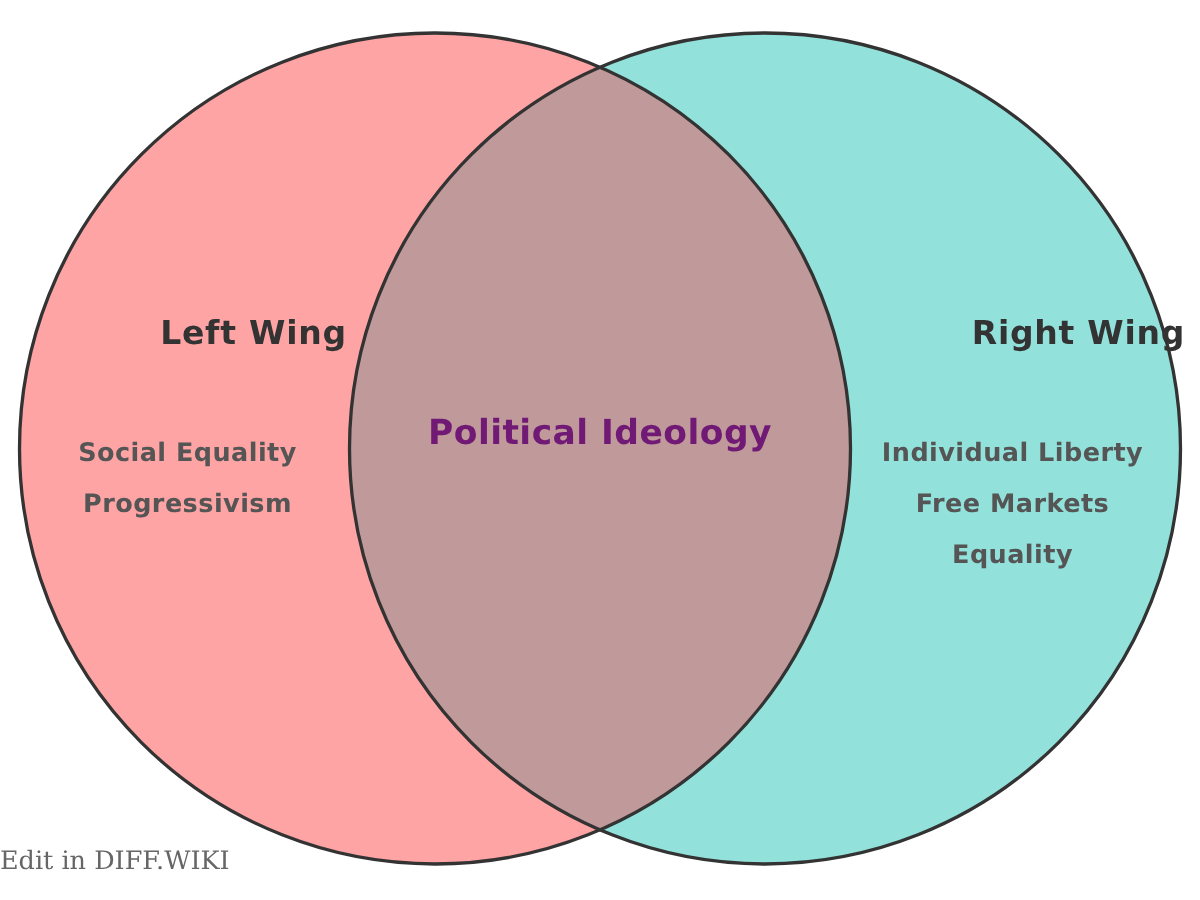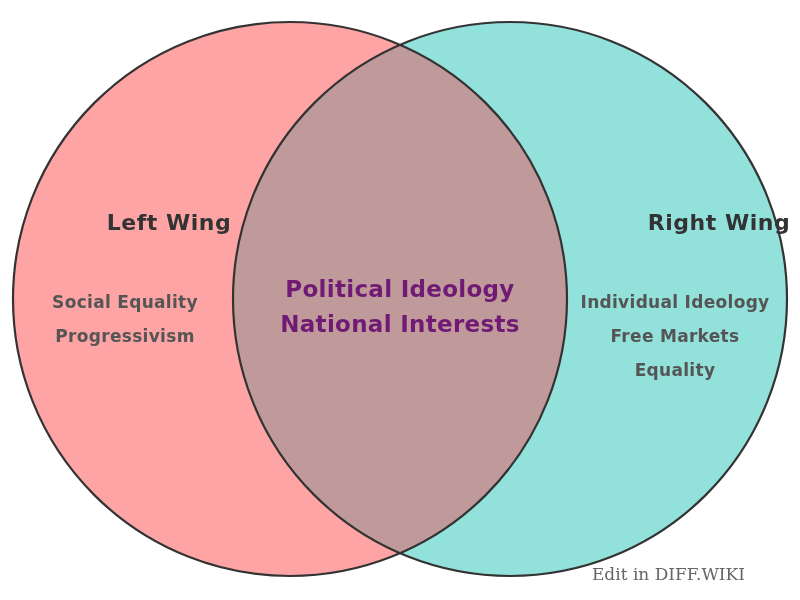--- a/index.html
+++ b/index.html
@@ -59,21 +59,21 @@
     font-size: 23px;
     line-height: 35px;
     color: #701a75;
     margin-top: 30px;
   }
   .caption {
     position: absolute;
     left: 0;
     width: 745px;
     top: 564px;
-    text-align: right;
+    text-align: left;
     font-family: "DejaVu Serif", "Liberation Serif", serif;
     font-size: 17px;
     color: #666666;
     font-weight: normal;
   }
 </style>
 </head>
 <body>
 
 <div class="stage">
@@ -102,24 +102,23 @@
 
   <div class="label title right">Right Wing</div>
 
   <div class="label items left">
     <div>Social Equality</div>
     <div>Progressivism</div>
   </div>
 
   <div class="label items center">
     <div>Political Ideology</div>
-    <div>National Interests</div>
   </div>
 
   <div class="label items right">
-    <div>Individual Ideology</div>
+    <div>Individual Liberty</div>
     <div>Free Markets</div>
     <div>Equality</div>
   </div>
 
   <div class="caption">Edit in DIFF.WIKI</div>
 
 </div>
 
 </body></html>

